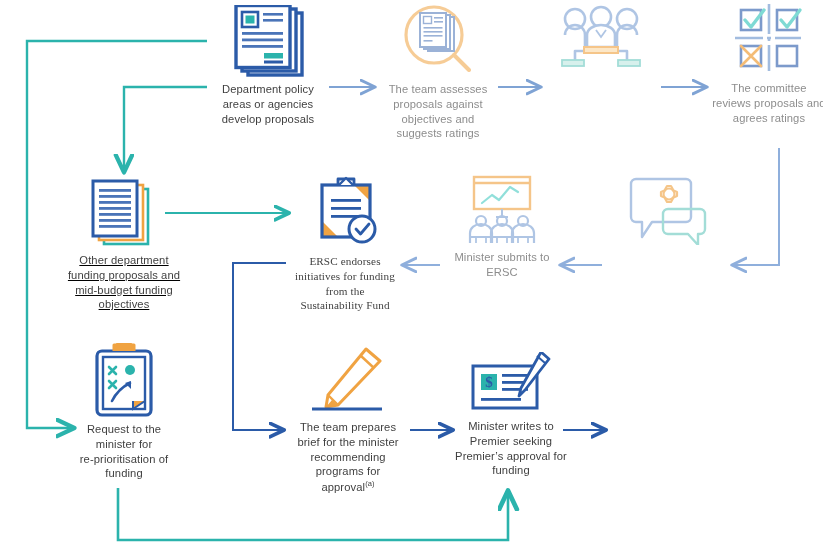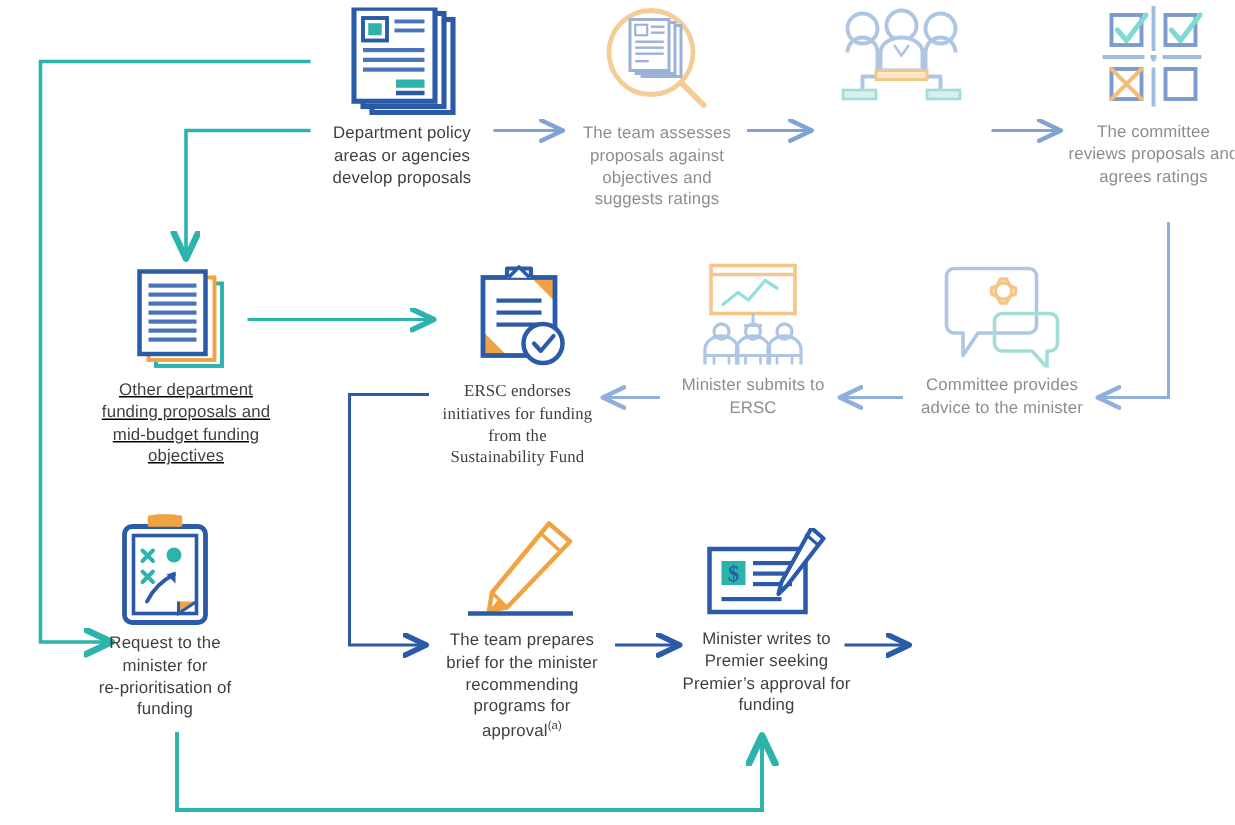--- a/index.html
+++ b/index.html
@@ -210,27 +210,23 @@
     </div>
   </div>
 
   <div class="node faded" style="left:604px;top:175px;width:128px;">
     <svg class="ico" width="80" height="70" viewBox="0 0 80 70" opacity="0.62">
       <path d="M8,4 L58,4 a5,5 0 0 1 5,5 L63,42 a5,5 0 0 1 -5,5 L24,47 L14,62 L14,47 L8,47 a5,5 0 0 1 -5,-5 L3,9 a5,5 0 0 1 5,-5 Z" fill="#fff" stroke="#7FA3D4" stroke-width="2.4" stroke-linejoin="round"></path>
       <path d="M40,34 L72,34 a5,5 0 0 1 5,5 L77,54 a5,5 0 0 1 -5,5 L70,59 L70,70 L60,59 L40,59 a5,5 0 0 1 -5,-5 L35,39 a5,5 0 0 1 5,-5 Z" fill="none" stroke="#6BC9C0" stroke-width="2.4" stroke-linejoin="round"></path>
       <path d="M33,17 l3.5,-1.5 l2.5,-4.5 l4,0 l2.5,4.5 l3.5,1.5 l0,4 l-3.5,1.5 l-2.5,4.5 l-4,0 l-2.5,-4.5 l-3.5,-1.5 Z" fill="none" stroke="#F0A342" stroke-width="2.2" stroke-linejoin="round"></path>
       <circle cx="41" cy="19" r="5.5" fill="none" stroke="#F0A342" stroke-width="2.2"></circle>
     </svg>
-    <div class="lbl">
-      <span>Committee provides</span><br>
-      <span>advice to the minister</span>
-    </div>
-  </div>
-
-  <div class="node" style="left:52px;top:343px;width:116px;">
+  </div>
+
+  <div class="node" style="left:66px;top:343px;width:116px;">
     <svg class="ico" width="72" height="74" viewBox="0 0 72 74">
       <rect x="9" y="8" width="54" height="64" rx="5" fill="#fff" stroke="#2B5BA8" stroke-width="3.2"></rect>
       <rect x="15" y="14" width="42" height="52" fill="#fff" stroke="#2B5BA8" stroke-width="2.4"></rect>
       <path d="M26,8 L26,2 L46,2 L46,8" fill="#F0A342" stroke="#F0A342" stroke-width="3" stroke-linejoin="round"></path>
       <path d="M27,8 L27,5 a9,6 0 0 1 18,0 L45,8" fill="#F0A342" stroke="#F0A342" stroke-width="2.4"></path>
       <path d="M21,24 L28,31 M28,24 L21,31" stroke="#2BB3AC" stroke-width="2.6" stroke-linecap="round"></path>
       <path d="M21,38 L28,45 M28,38 L21,45" stroke="#2BB3AC" stroke-width="2.6" stroke-linecap="round"></path>
       <circle cx="42" cy="27" r="5" fill="#2BB3AC"></circle>
       <path d="M24,58 C28,50 34,44 42,40" fill="none" stroke="#2B5BA8" stroke-width="2.6" stroke-linecap="round"></path>
       <path d="M37,40 L43,38 L43,46" fill="#2B5BA8"></path>

